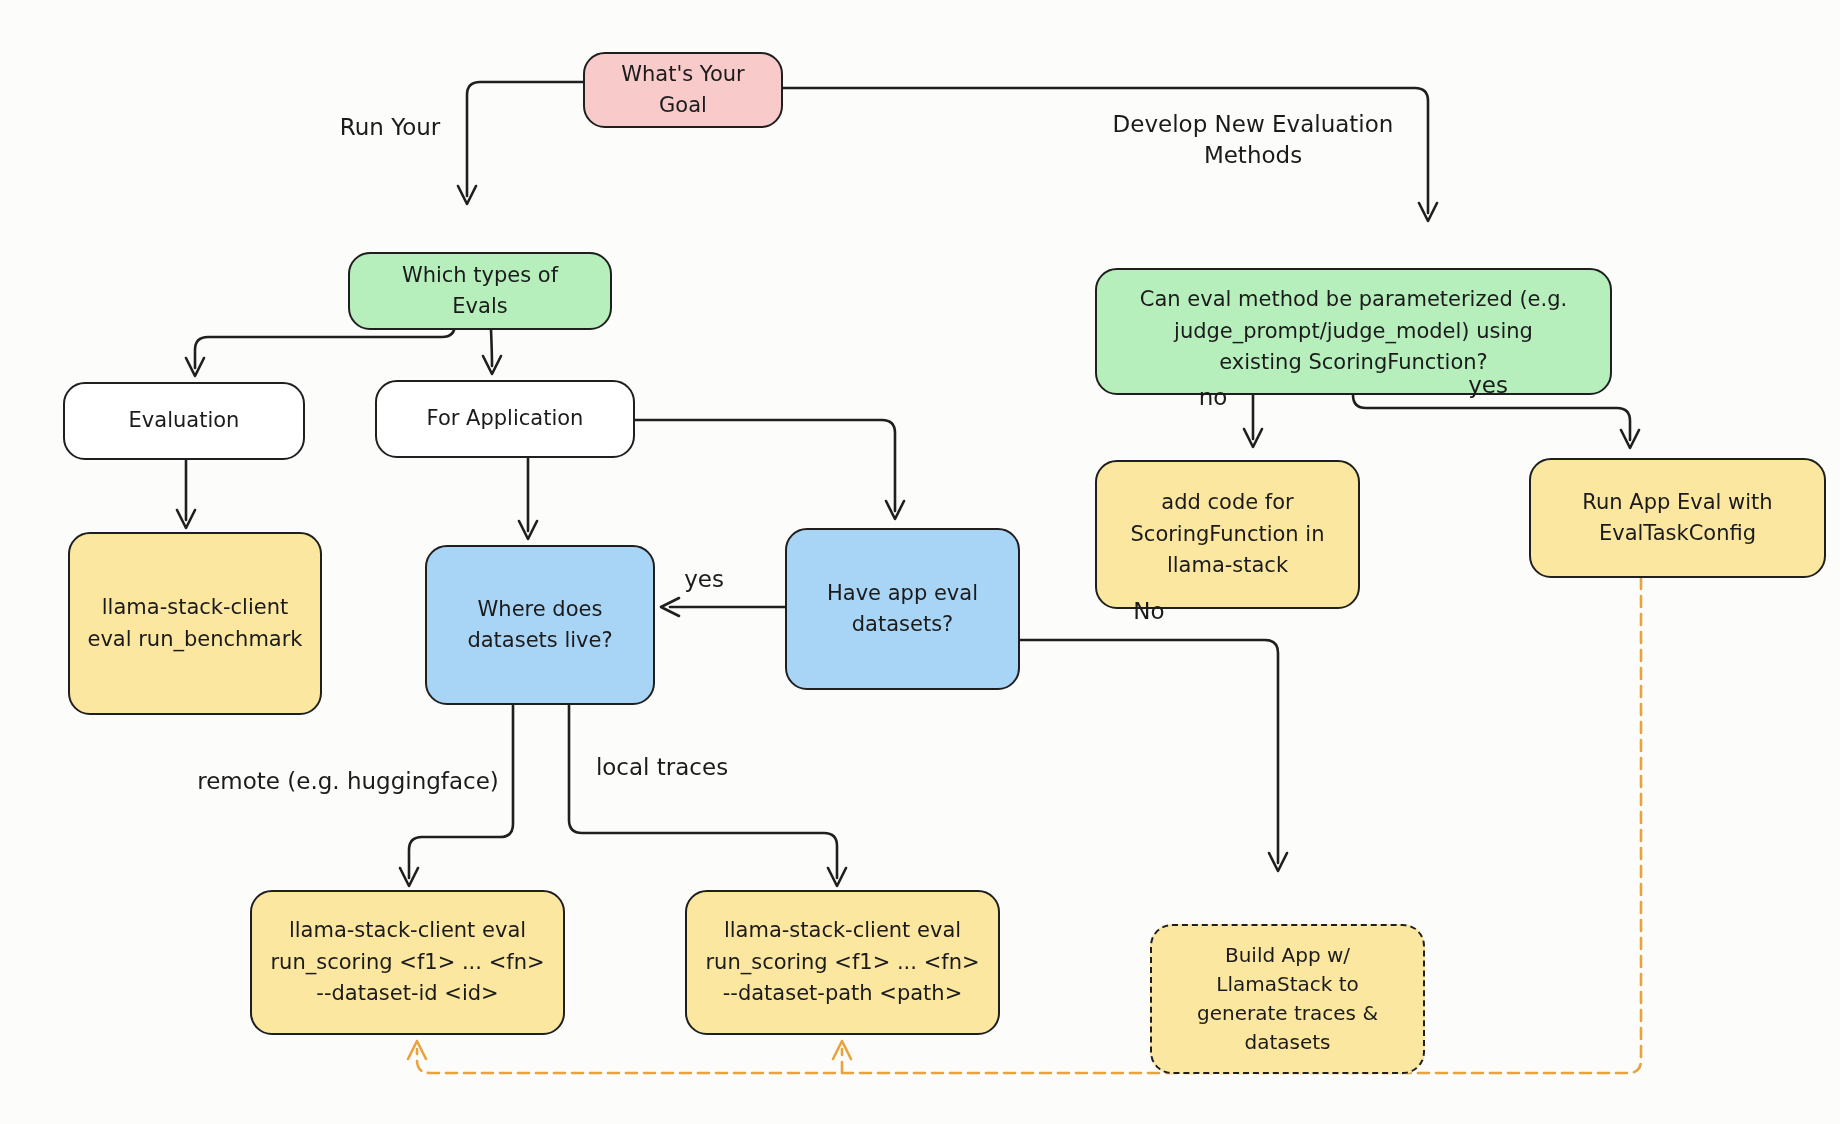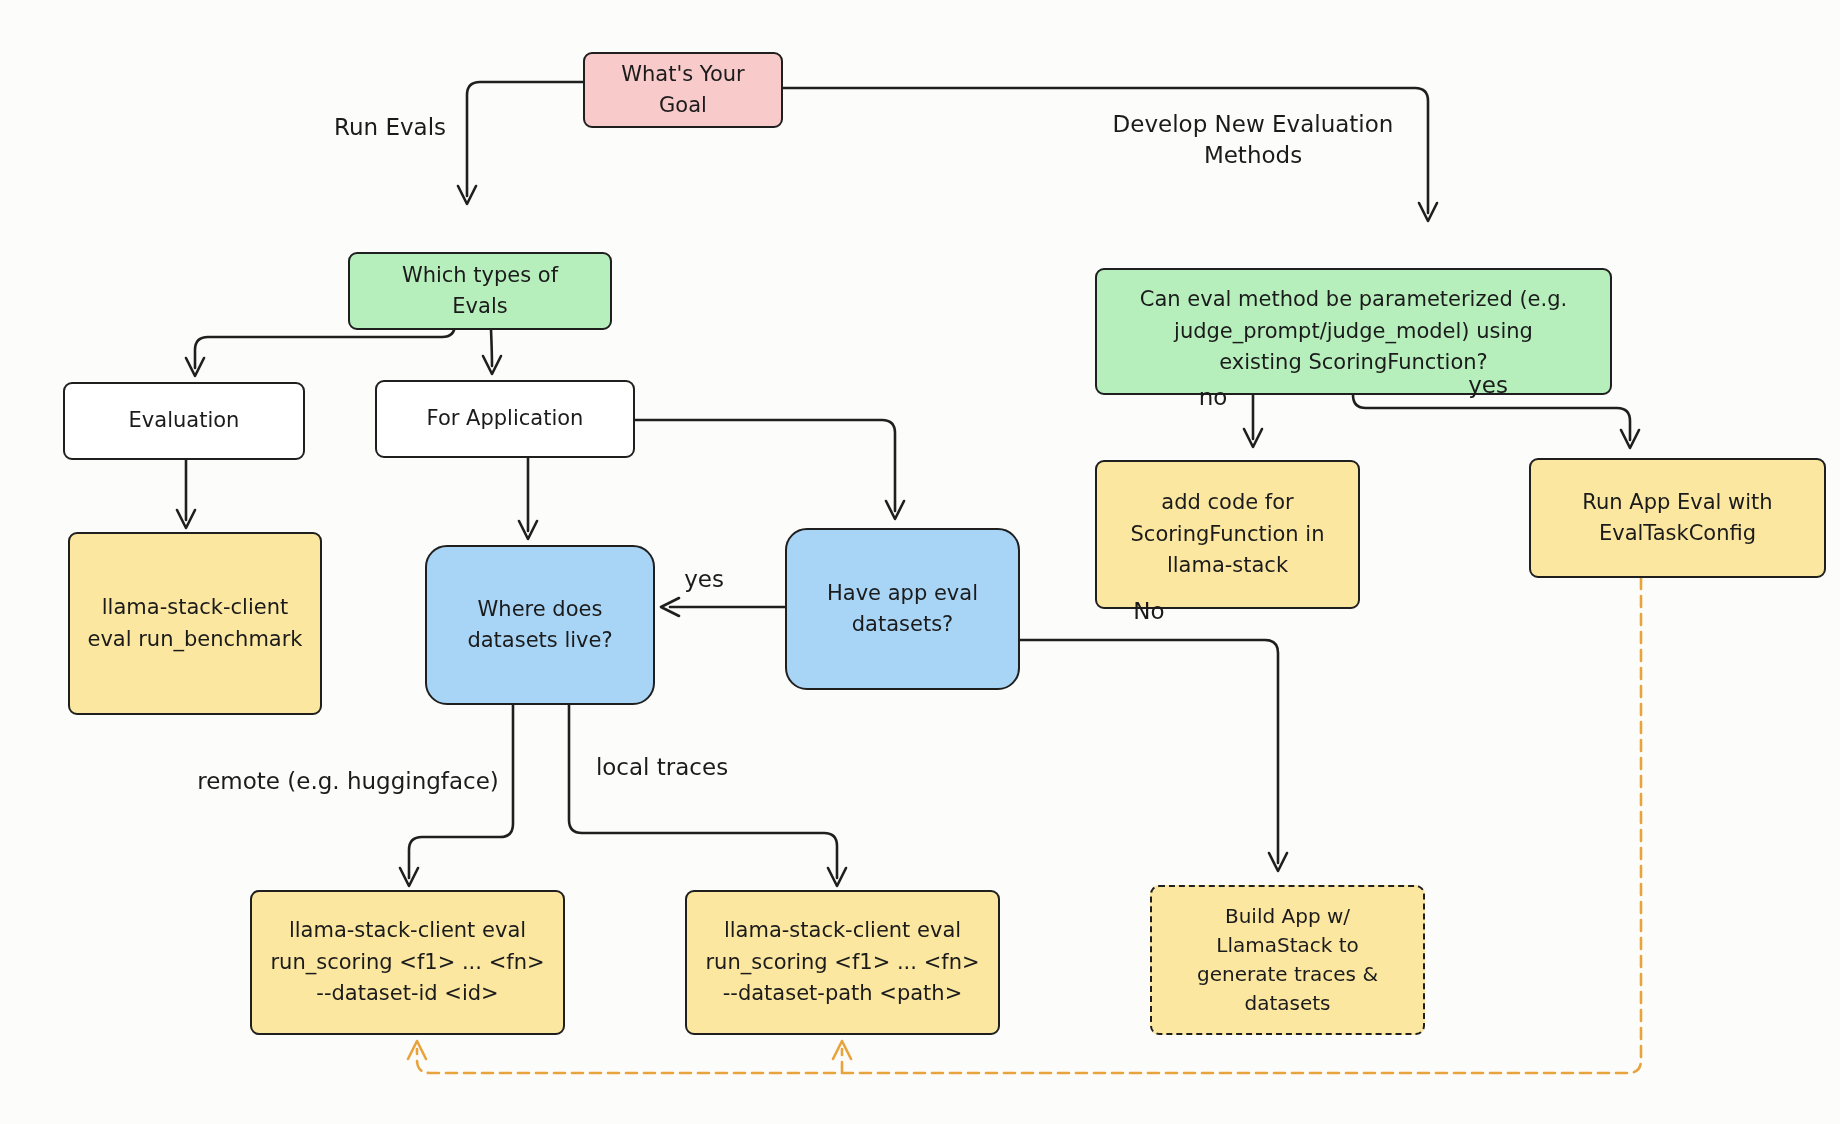--- a/index.html
+++ b/index.html
@@ -10,29 +10,29 @@
   html,body{margin:0;padding:0;}
   body{
     position:relative; width:1840px; height:1124px; overflow:hidden;
     background:var(--background);
     font-family:"DejaVu Sans", sans-serif; color:var(--text);
   }
   .node{
     position:absolute; box-sizing:border-box;
     display:flex; align-items:center; justify-content:center;
     text-align:center; white-space:pre-line;
-    border:2.5px solid var(--stroke); border-radius:9px;
+    border:2.5px solid var(--stroke); border-radius:22px;
     font-size:21px; line-height:1.5; padding:4px 10px;
   }
   .pink{background:var(--pink);}
   .green{background:var(--green);margin-top:40px;}
   .blue{background:var(--blue); border-radius:22px;}
   .yellow{background:var(--yellow);}
   .white{background:var(--white);}
-  .dashed{border-style:dashed;}
+  .dashed{border-style:dashed;margin-top:39px;}
   .label{
     position:absolute; transform:translate(-50%,-50%);
     white-space:pre-line; text-align:center;
     font-size:23px; line-height:1.35; color:var(--text);
   }
   svg.arrows{position:absolute; left:0; top:0; width:1840px; height:1124px; pointer-events:none;}
   svg.arrows path{fill:none; stroke:var(--stroke); stroke-width:2.6; stroke-linecap:round; stroke-linejoin:round;}
   svg.arrows path.orange{stroke:var(--orange); stroke-dasharray:11 7;}
   svg.arrows path.orange-head{stroke:var(--orange); stroke-dasharray:none;}
 </style>
@@ -96,21 +96,21 @@
 run_scoring &lt;f1&gt; ... &lt;fn&gt;
 --dataset-id &lt;id&gt;</div>
 <div class="node yellow" style="left:685px;top:890px;width:315px;height:145px">llama-stack-client eval
 run_scoring &lt;f1&gt; ... &lt;fn&gt;
 --dataset-path &lt;path&gt;</div>
 <div class="node yellow dashed" style="left:1150px;top:885px;width:275px;height:150px;font-size:20px;line-height:1.45">Build App w/
 LlamaStack to
 generate traces &amp;
 datasets</div>
 
-<span class="label" style="left:390px;top:128px">Run Evals</span>
+<span class="label" style="left:390px;top:128px">Run Your</span>
 <span class="label" style="left:1253px;top:140px">Develop New Evaluation
 Methods</span>
 <span class="label" style="left:1213px;top:398px">no</span>
 <span class="label" style="left:1488px;top:386px">yes</span>
 <span class="label" style="left:704px;top:580px">yes</span>
 <span class="label" style="left:1149px;top:612px">No</span>
 <span class="label" style="left:348px;top:782px">remote (e.g. huggingface)</span>
 <span class="label" style="left:662px;top:768px">local traces</span>
 
 </body></html>

